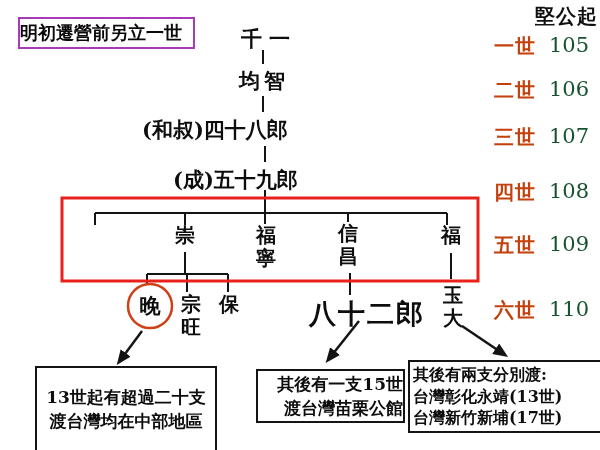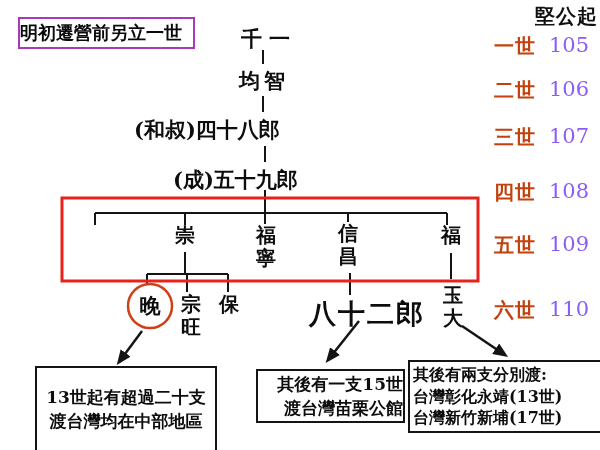--- a/index.html
+++ b/index.html
@@ -11,27 +11,27 @@
   .abs{position:absolute;white-space:nowrap;}
   
   .title-box{
     left:18px;top:17px;width:173px;height:28px;line-height:28px;text-align:left;
     border:2px solid #a839b8;font-family:"DejaVu Sans","Liberation Sans",sans-serif;
     font-weight:800;font-size:18px;letter-spacing:0px;color:#0a0a0a;background:#fff;
   }
   
   .origin{left:535px;top:3px;font-size:20px;font-weight:600;letter-spacing:1px;}
   .gen-label{position:absolute;left:491px;width:48px;font-size:20px;font-weight:700;color:#c2410c;letter-spacing:1px;text-align:center;}
-  .gen-number{position:absolute;left:549px;font-size:21px;color:#8b5cf6;}
+  .gen-number{position:absolute;left:549px;font-size:21px;color:#14532d;}
   .g1{top:33px}.g2{top:77px}.g3{top:124px}.g4{top:179px}.g5{top:232px}.g6{top:297px}
   
   .name{font-size:21px;font-weight:600;color:#0d0d0d;}
   .a1{left:241px;top:25px;letter-spacing:7px;}
   .a2{left:239px;top:67px;letter-spacing:4px;}
-  .a3{left:134px;top:116px;}
+  .a3{left:142px;top:116px;}
   .a4{left:173px;top:166px;}
   
   .vname{position:absolute;width:24px;font-size:20px;font-weight:600;line-height:23px;
     text-align:center;word-break:break-all;white-space:normal;color:#0d0d0d;}
   .v-xingnan{left:87px;top:224px;}
   .v-chong{left:173px;top:224px;}
   .v-funing{left:254px;top:224px;}
   .v-xinchang{left:336px;top:222px;}
   .v-fu{left:439px;top:224px;}
   .v-wan{left:138px;top:294px;font-size:21px;}

